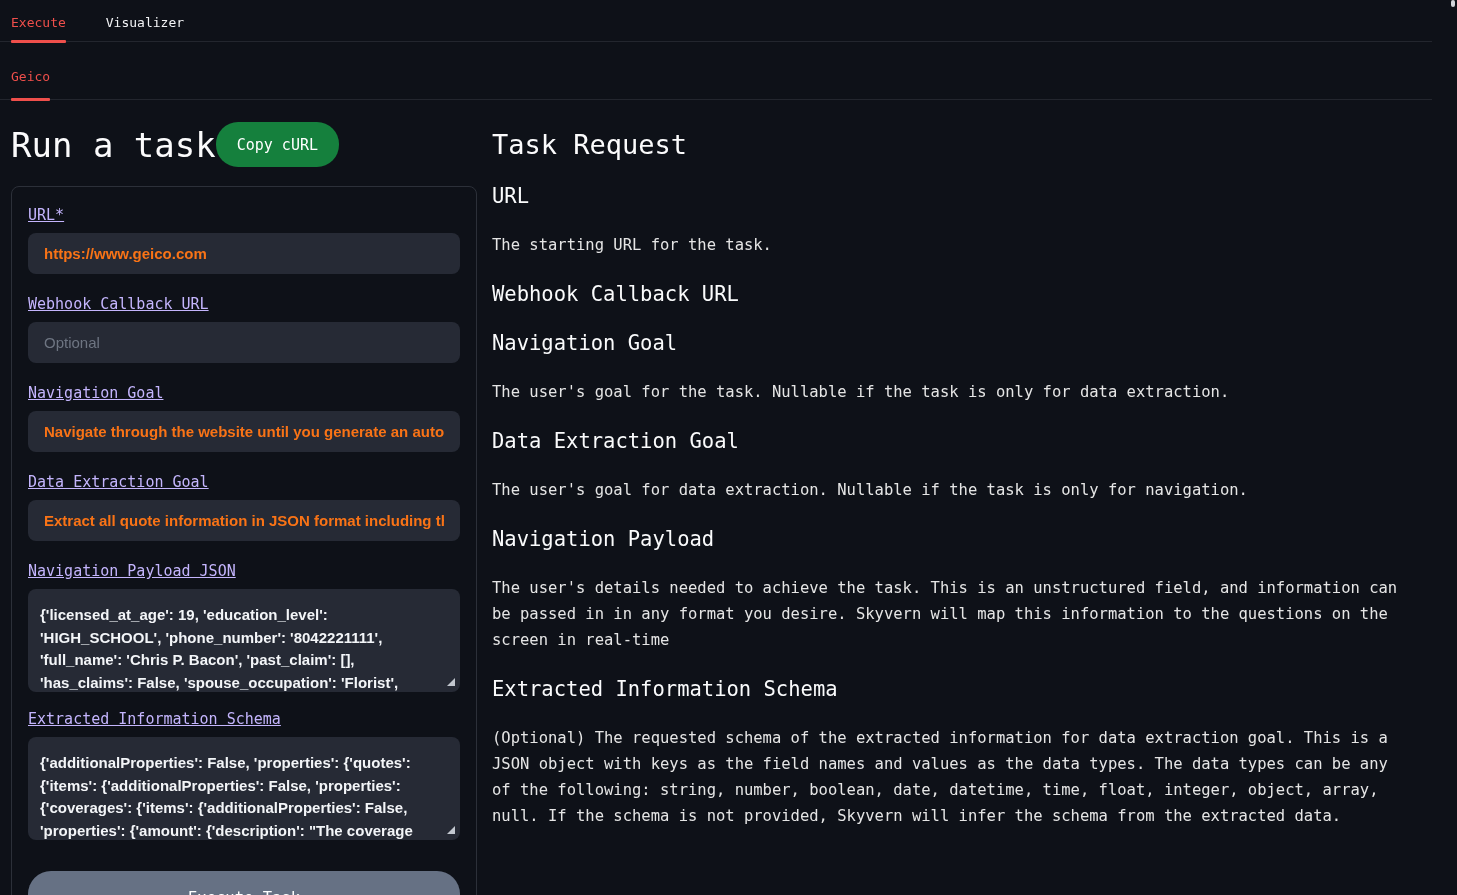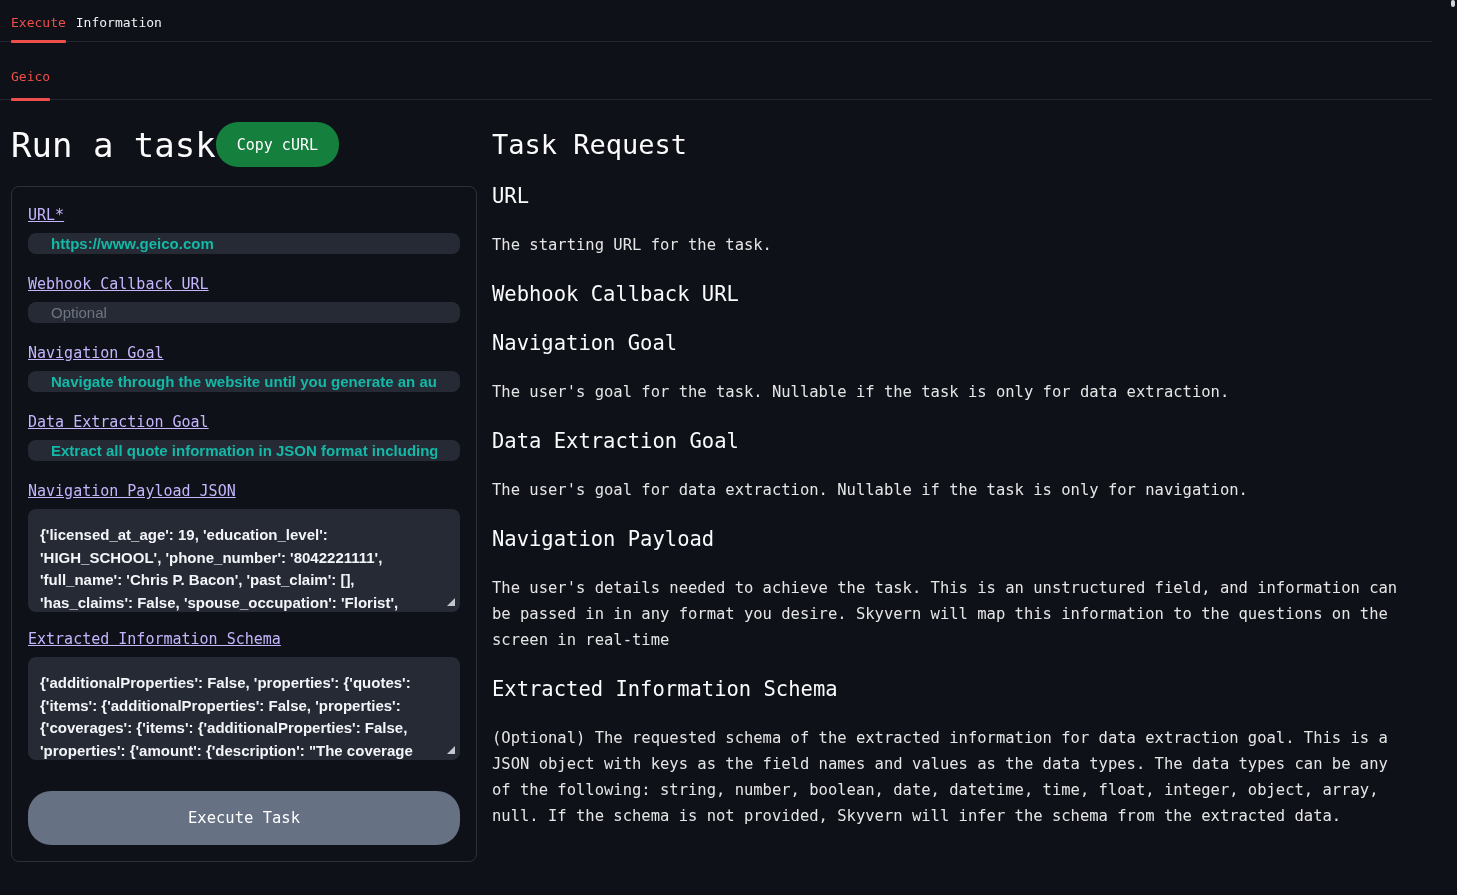--- a/index.html
+++ b/index.html
@@ -6,21 +6,21 @@
   html,body { width:1457px; height:895px; overflow:hidden; }
   body {
     background:#0e1118;
     color:#f5f6f8;
     font-family:"DejaVu Sans Mono", monospace;
   }
   .page { margin-right:25px; }
 
   
   .tabbar {
-    display:flex; gap:10px;
+    display:flex; gap:40px;
     padding:14px 0 0 11px;
     border-bottom:1px solid #23262e;
   }
   .tabbar.sub { padding-top:26px;align-items:center; }
   .tab {
     font-size:13px; line-height:17px;
     padding-bottom:10px;
     position:relative;
     color:#f3f4f6;
     cursor:pointer;
@@ -59,26 +59,26 @@
     margin-top:19px;
     border:1px solid #2c3039;
     border-radius:8px;
     padding:20px 16px 16px;
   }
   .field-label {
     font-size:15px; line-height:17px; color:#c4b5fd;
     margin-bottom:9px; display:block;text-decoration:underline;
   }
   .text-input {
-    width:100%; height:21px;
+    width:100%; height:41px;
     background:#262a35; border:none; outline:none;
     border-radius:8px;
-    padding:0 23px;
+    padding:0 16px;
     font-family:"Liberation Sans", sans-serif;
-    font-size:15px; font-weight:600; color:#14b8a6;
+    font-size:15px; font-weight:600; color:#f97316;
     margin-bottom:22px;
     white-space:nowrap; overflow:hidden; text-overflow:clip;
   }
   .text-input::placeholder { color:#6e7582; font-weight:400; }
   .textarea-wrap { position:relative; margin-bottom:19px; }
   .json-textarea {
     width:100%; height:103px;
     background:#262a35; border:none; outline:none;
     border-radius:8px;
     padding:15px 12px;
@@ -123,21 +123,21 @@
     background:#d2d5da;
   }
 </style>
 </head>
 <body>
 
 <div class="page">
 
   <div class="tabbar">
     <div class="tab active">Execute</div>
-    <div class="tab">Information</div>
+    <div class="tab">Visualizer</div>
   </div>
 
   <div class="tabbar sub">
     <div class="tab active">Geico</div>
   </div>
 
   <div class="main">
 
     <div class="left-col">
       <div class="left-header">

